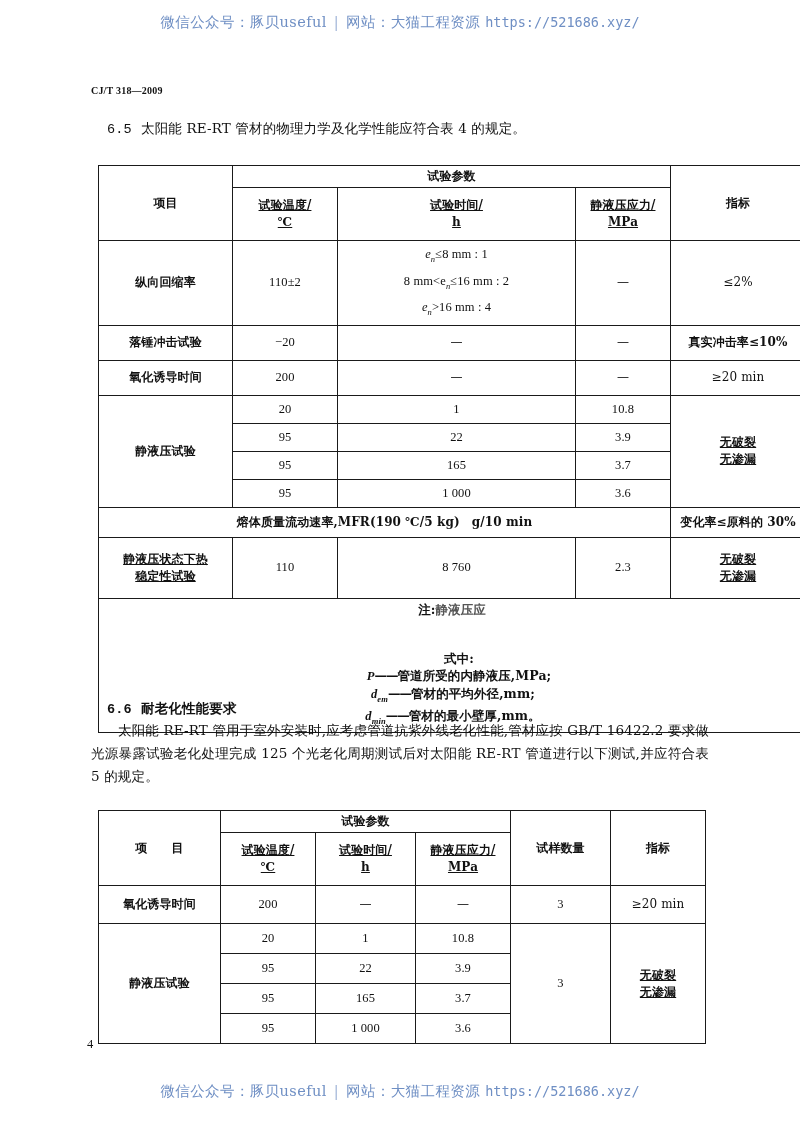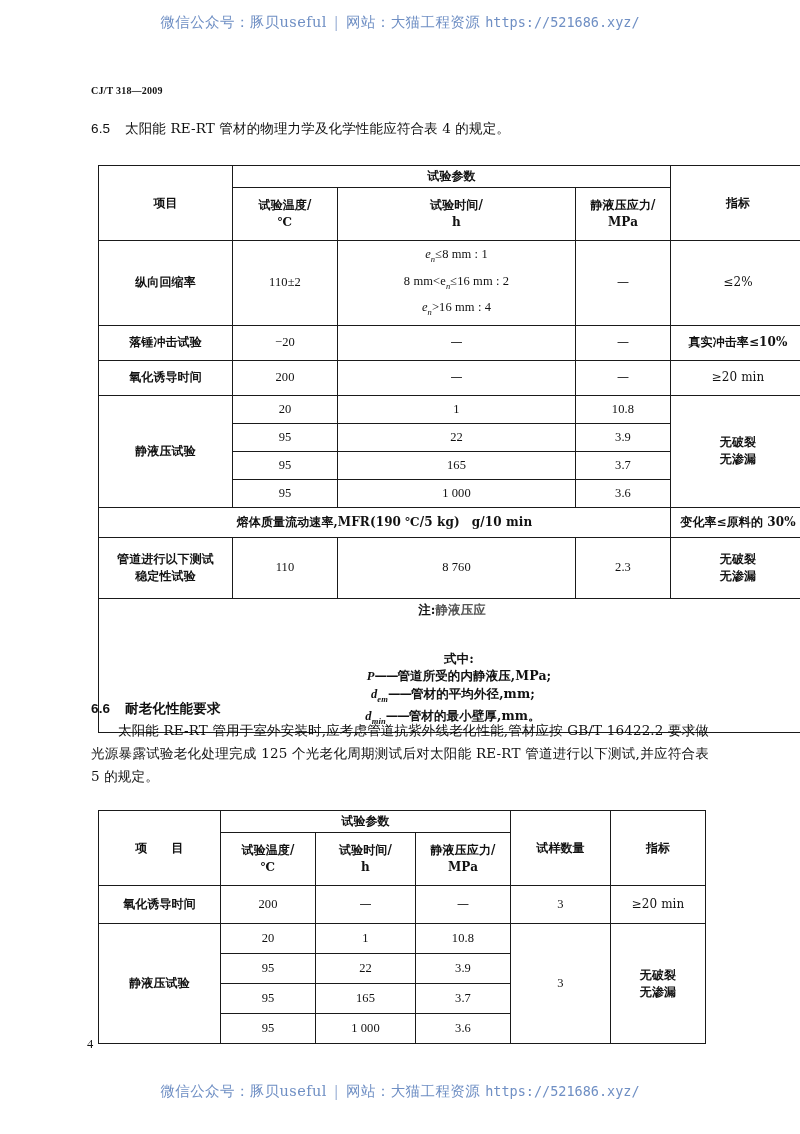--- a/index.html
+++ b/index.html
@@ -60,21 +60,22 @@
   
   .clause {
     position: absolute;
     font-size: 13.5px;
     line-height: 22px;
     letter-spacing: 0.15px;
   }
   .clause .num {
     display: inline-block;
     min-width: 34px;
-    font-family: Liberation Sans, sans-serif;
+    font-family: Liberation Mono, monospace;
+    margin-left: 16px;
   }
   #clause-65 {
     left: 91px;
     top: 117px;
     width: 620px;
   }
   #clause-66-title {
     left: 91px;
     top: 697px;
     width: 620px;
@@ -117,21 +118,21 @@
     vertical-align: middle;
     padding: 2px 3px;
     line-height: 17px;
   }
   table.doc td.bold { font-weight: bold; text-align: center; }
   table.doc td.tall { height: 30px; }
   .num-cell {
     font-family: "Liberation Serif", "DejaVu Serif", serif;
     font-size: 12.5px;
   }
-  .two-line { line-height: 20px; }
+  .two-line { line-height: 20px; text-decoration: underline; }
 
   #table4 {
     left: 98px;
     top: 165px;
     width: 607px;
   }
   #table5 {
     left: 98px;
     top: 810px;
     width: 607px;
@@ -277,21 +278,21 @@
         <td class="num-cell">3.6</td>
       </tr>
 
       <tr>
         <td colspan="4" class="bold" style="height:25px">熔体质量流动速率,MFR(190 ℃/5 kg)　g/10 min</td>
         <td class="bold">变化率≤原料的 30%</td>
       </tr>
 
       <tr>
         <td class="bold two-line" style="height:56px">
-          <div>管道进行以下测试</div>
+          <div>静液压状态下热</div>
           <div>稳定性试验</div>
         </td>
         <td class="num-cell">110</td>
         <td class="num-cell">8 760</td>
         <td class="num-cell">2.3</td>
         <td class="bold two-line">
           <div>无破裂</div>
           <div>无渗漏</div>
         </td>
       </tr>

